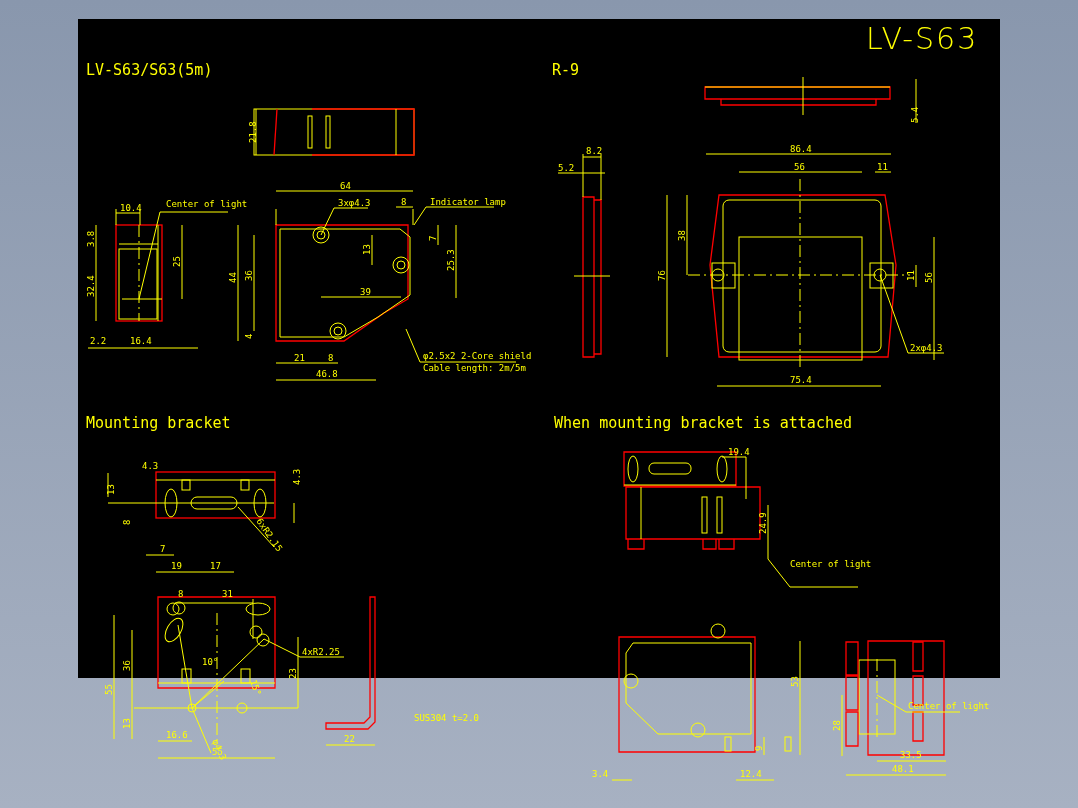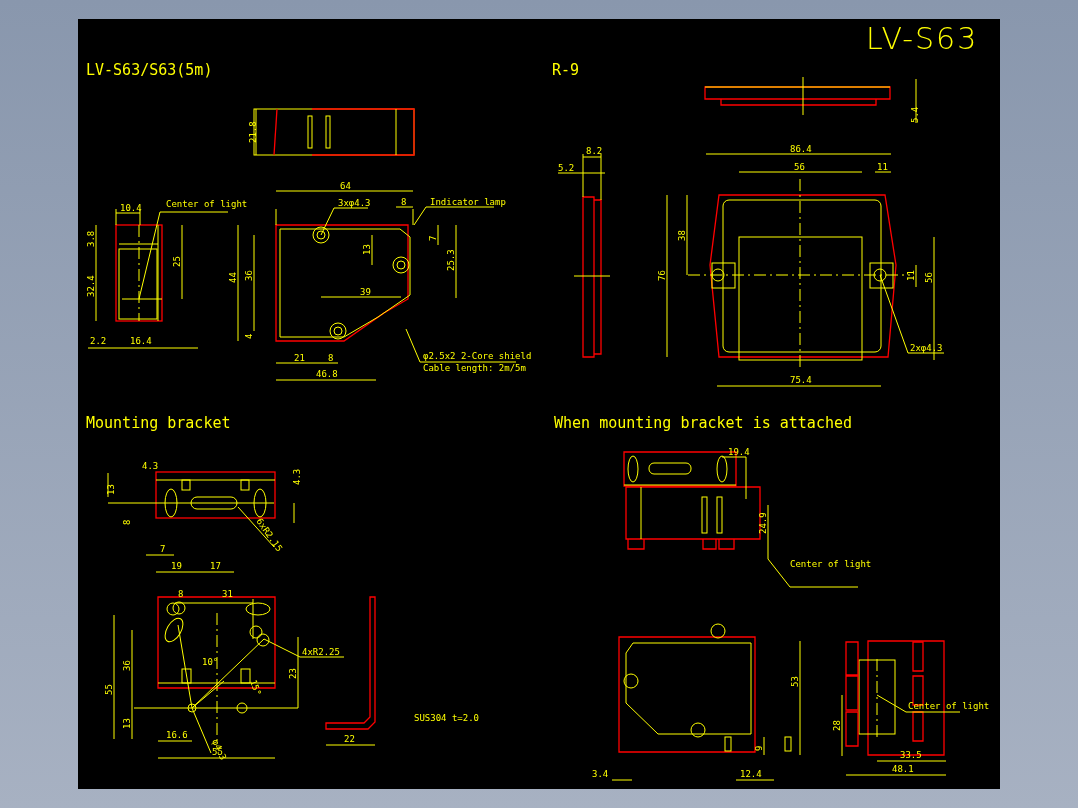--- a/index.html
+++ b/index.html
@@ -5,21 +5,21 @@
   html, body { margin: 0; padding: 0; }
   body {
     width: 1078px; height: 808px;
     background: #8e9bb0;
     background: linear-gradient(180deg, #8997ad 0%, #a7b1c2 100%);
     position: relative; overflow: hidden;
     font-family: "DejaVu Sans Mono", monospace;
   }
   #canvas {
     position: absolute; left: 78px; top: 19px;
-    width: 922px; height: 770px;
+    width: 922px; height: 659px;
     background: #000;
   }
   svg { position: absolute; left: 0; top: 0; }
   .y { stroke: #ffff00; fill: none; stroke-width: 1; }
   .r { stroke: #ff0000; fill: none; stroke-width: 1.3; }
   .yd { stroke: #ffff00; fill: none; stroke-width: 1; stroke-dasharray: 12 4 2 4; }
   .t { fill: #ffff00; font-family: "DejaVu Sans Mono", monospace; font-size: 9px; }
   .tl { fill: #ffff00; font-family: "DejaVu Sans Mono", monospace; font-size: 15px; }
   .tb { fill: #ffff00; font-family: "DejaVu Sans", sans-serif; font-size: 30px; font-weight: 200; letter-spacing: 2px; }
 </style>

